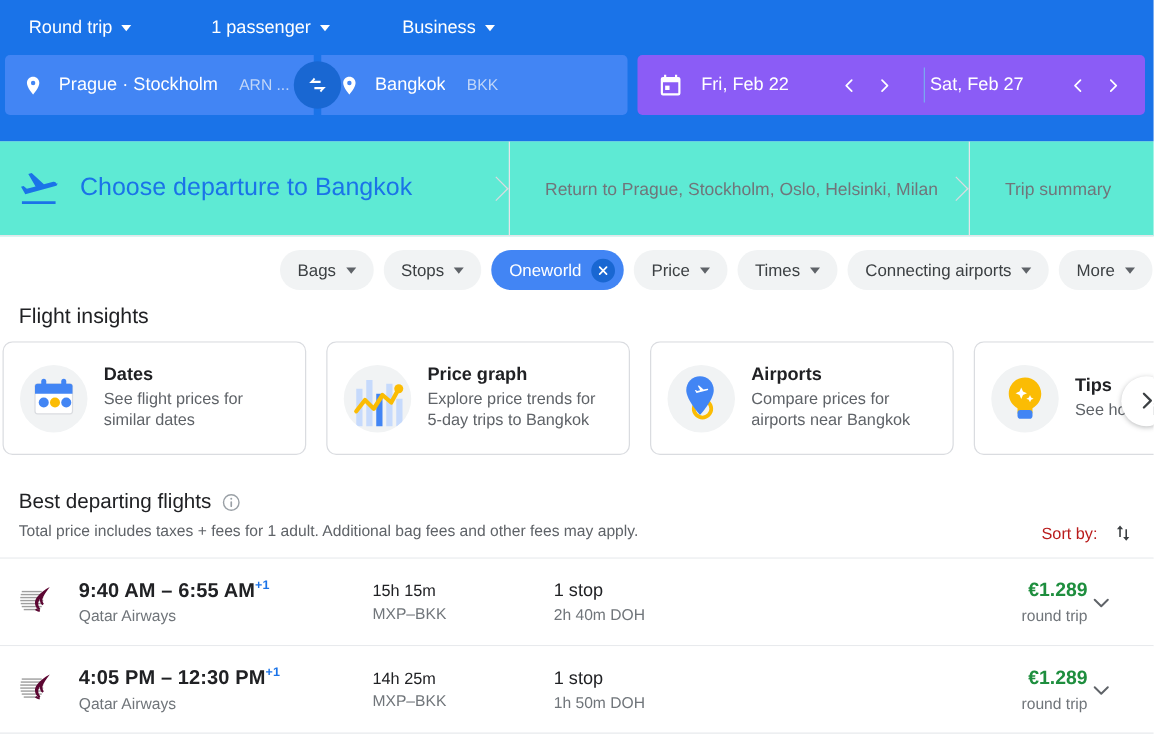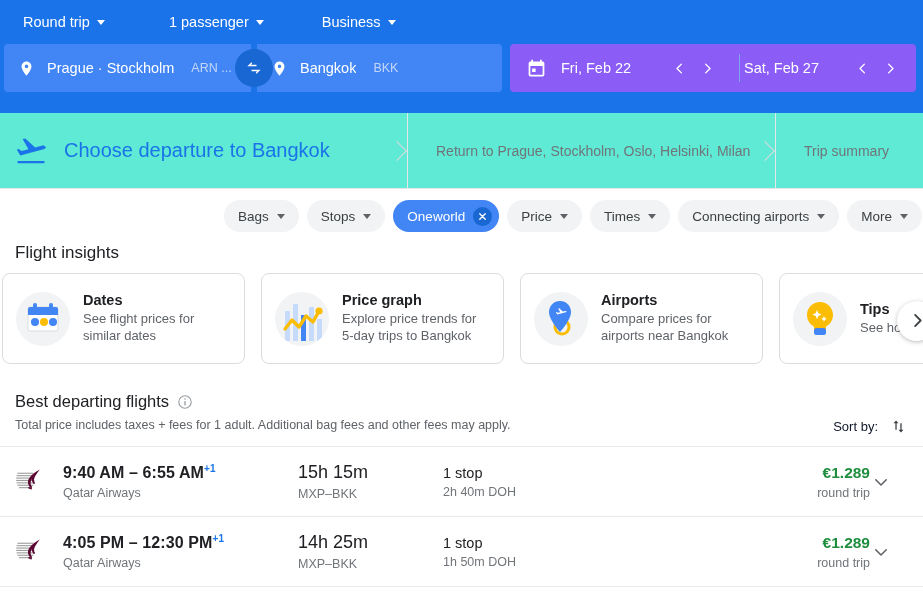--- a/index.html
+++ b/index.html
@@ -147,36 +147,36 @@
   }
 
   
   .bdf-head { padding: 24px 15px 0 15px; position: relative; }
   .bdf-title { display: flex; align-items: center; gap: 8px; font-size: 16.5px; color: #202124; }
   .bdf-note { font-size: 12.5px; color: #5f6368; margin-top: 7px; }
   .bdf-note a { color: #5f6368; cursor: pointer; }
   .sort-by {
     position: absolute; right: 16px; bottom: -3px;
     display: flex; align-items: center; gap: 12px;
-    font-size: 13px; color: #0f172a; cursor: pointer;
+    font-size: 13px; color: #b91c1c; cursor: pointer;
   }
 
   .flight-list { margin-top: 14px; border-top: 1px solid #e8eaed; }
   .flight-row {
     display: flex; align-items: center; height: 70px;
     border-bottom: 1px solid #e8eaed; padding: 0 15px; cursor: pointer;
     background: #ffffff;
   }
   .fr-logo { width: 48px; flex: none; display: flex; align-items: center; }
   .fr-times { width: 235px; flex: none; }
   .fr-time-main { font-size: 16px; color: #202124; font-weight: bold; letter-spacing: .1px; }
   .sup { font-size: 10px; vertical-align: super; color: #1a73e8; font-weight: bold; }
   .fr-sub { font-size: 12.5px; color: #70757a; margin-top: 4px; }
   .fr-dur { width: 145px; flex: none; }
-  .fr-dur-main { font-size: 18px; color: #202124; }
+  .fr-dur-main { font-size: 13px; color: #202124; }
   .fr-stops { width: 200px; flex: none; }
   .fr-stops-main { font-size: 14.5px; color: #202124; }
   .fr-price { flex: 1; text-align: right; padding-right: 38px; }
   .fr-price-main { font-size: 15.5px; color: #1e8e3e; font-weight: bold; }
   .fr-price-sub { font-size: 12.5px; color: #70757a; margin-top: 4px; }
   .fr-expand {
     position: absolute; right: 15px;
     width: 24px; height: 24px; display: flex; align-items: center; justify-content: center;
   }
   .fr-right { position: relative; display: flex; align-items: center; flex: 1; }

